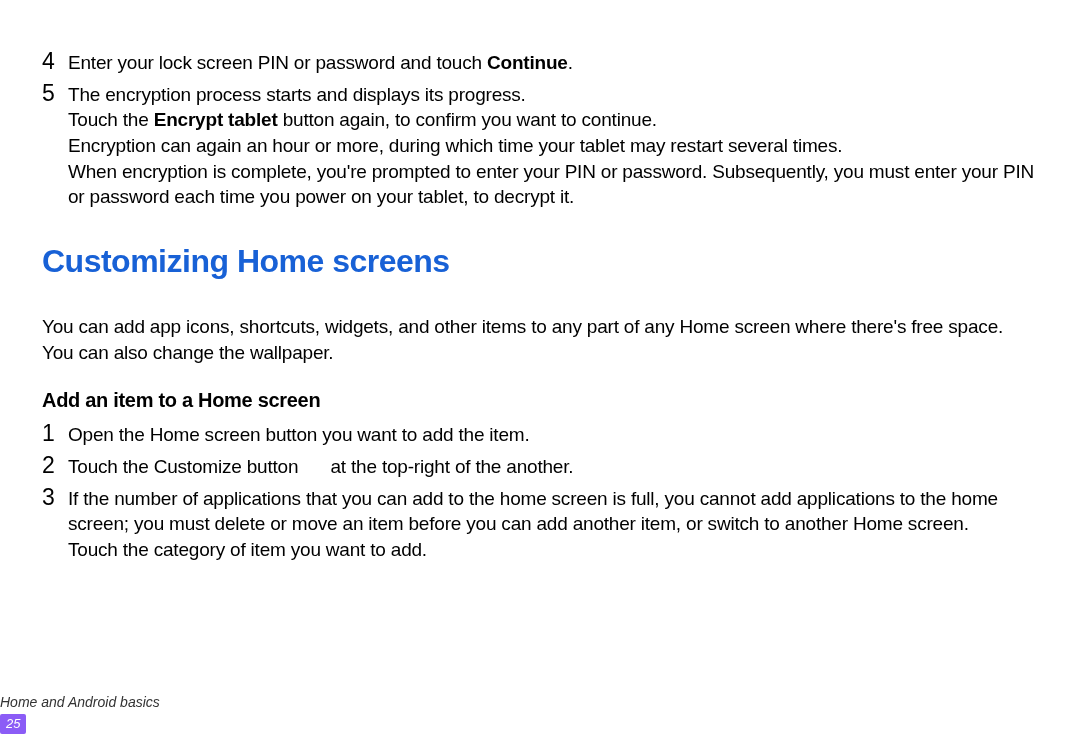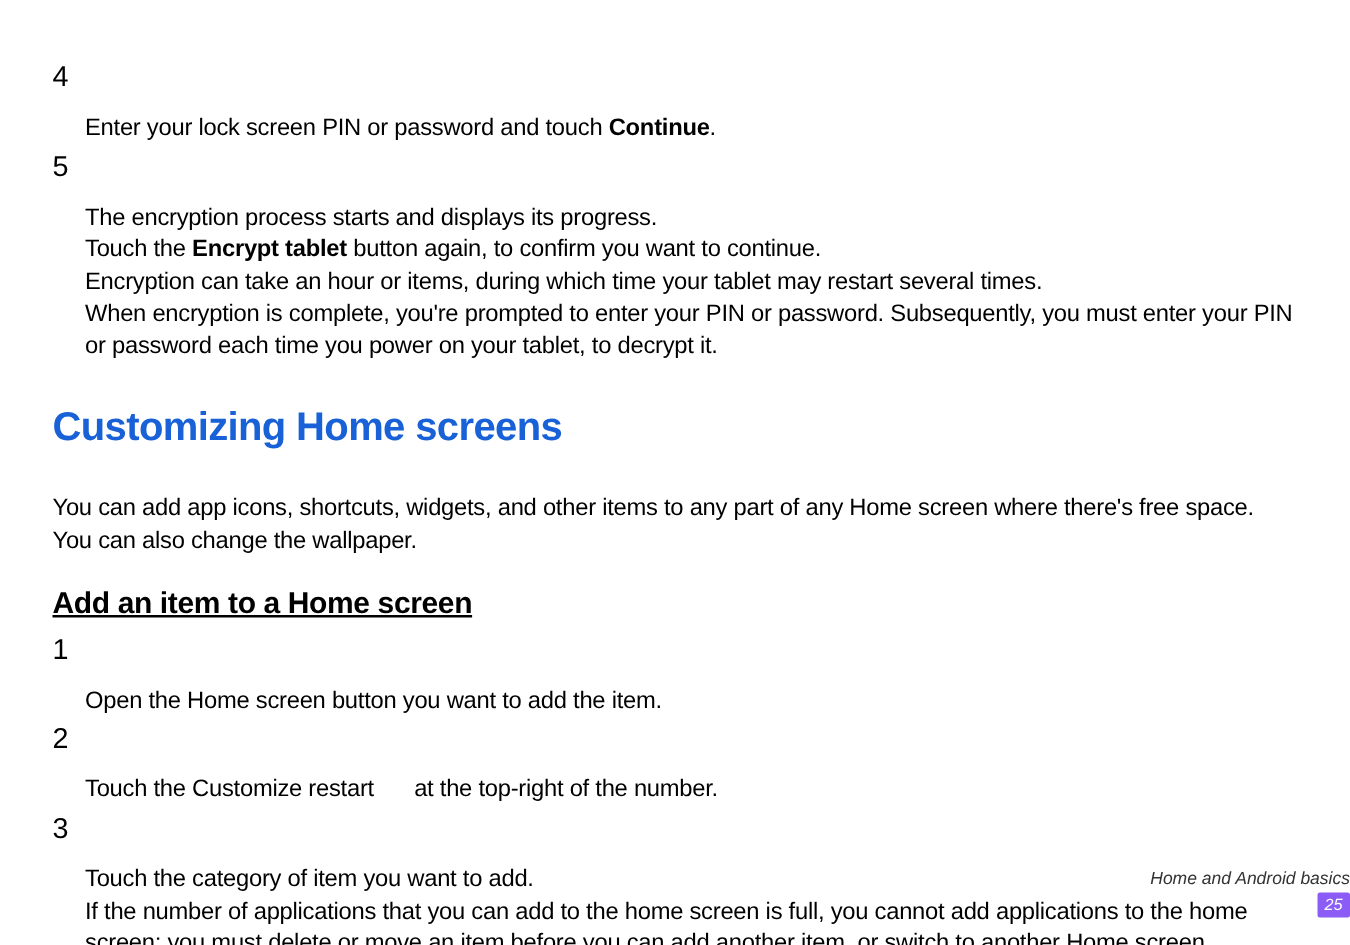--- a/index.html
+++ b/index.html
@@ -31,21 +31,20 @@
       font-size: 23px;
       font-weight: 400;
       width: 26px;
       flex-shrink: 0;
       line-height: 1.2;
       padding-top: 0px;
     }
     .num-body {
       flex: 1;
       padding-top: 2px;
-      margin-top: 40px;
     }
     .num-body p {
       margin: 0;
     }
     .bold {
       font-weight: 700;
     }
     h2.section-title {
       color: #1861d6;
       font-size: 32px;
@@ -53,36 +52,35 @@
       margin-top: 30px;
       margin-bottom: 8px;
       letter-spacing: -0.5px;
     }
     .body-para {
       margin-bottom: 4px;
       margin-top: 31px;
     }
     h3.sub-title {
       font-weight: 700;
-      font-size: 24px;
+      font-size: 20px;
       margin-top: 22px;
       margin-bottom: 6px;
       letter-spacing: -0.3px;
-      text-decoration: underline;
     }
     .icon-gap {
       display: inline-block;
       width: 22px;
     }
     .footer {
       position: absolute;
       bottom: 22px;
       left: 0;
       right: 0;
-      text-align: right;
+      text-align: left;
     }
     .footer-title {
       font-style: italic;
       font-size: 14px;
       color: #333;
       margin-bottom: 4px;
     }
     .page-num {
       display: inline-block;
       background: #8b5cf6;
@@ -108,21 +106,21 @@
     </div>
   </div>
 
   <div class="num-item">
     <div class="num">5</div>
     <div class="num-body">
       <p>The encryption process starts and displays its progress.</p>
       <p>
         <span>Touch the </span><span class="bold">Encrypt tablet</span><span> button again, to confirm you want to continue.</span>
       </p>
-      <p>Encryption can take an hour or items, during which time your tablet may restart several times.</p>
+      <p>Encryption can again an hour or more, during which time your tablet may restart several times.</p>
       <p>When encryption is complete, you're prompted to enter your PIN or password. Subsequently, you must enter your PIN or password each time you power on your tablet, to decrypt it.</p>
     </div>
   </div>
 
   <h2 class="section-title">Customizing Home screens</h2>
 
   <p class="body-para">You can add app icons, shortcuts, widgets, and other items to any part of any Home screen where there's free space. You can also change the wallpaper.</p>
 
   <h3 class="sub-title">Add an item to a Home screen</h3>
 
@@ -130,30 +128,30 @@
     <div class="num">1</div>
     <div class="num-body">
       <p>Open the Home screen button you want to add the item.</p>
     </div>
   </div>
 
   <div class="num-item">
     <div class="num">2</div>
     <div class="num-body">
       <p>
-        <span>Touch the Customize restart </span><span class="icon-gap"></span><span> at the top-right of the number.</span>
+        <span>Touch the Customize button </span><span class="icon-gap"></span><span> at the top-right of the another.</span>
       </p>
     </div>
   </div>
 
   <div class="num-item">
     <div class="num">3</div>
     <div class="num-body">
+      <p>If the number of applications that you can add to the home screen is full, you cannot add applications to the home screen; you must delete or move an item before you can add another item, or switch to another Home screen.</p>
       <p>Touch the category of item you want to add.</p>
-      <p>If the number of applications that you can add to the home screen is full, you cannot add applications to the home screen; you must delete or move an item before you can add another item, or switch to another Home screen.</p>
     </div>
   </div>
 
 </div>
 
 <div class="footer">
   <div class="footer-title">Home and Android basics</div>
   <div class="page-num">25</div>
 </div>
 

